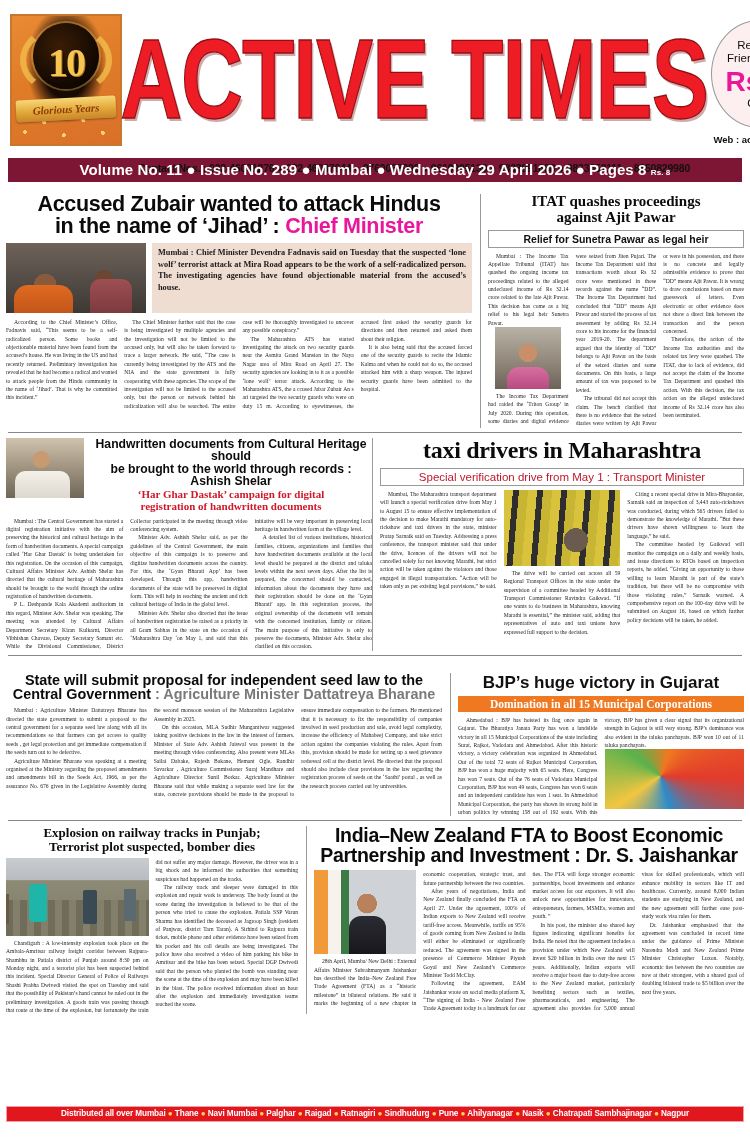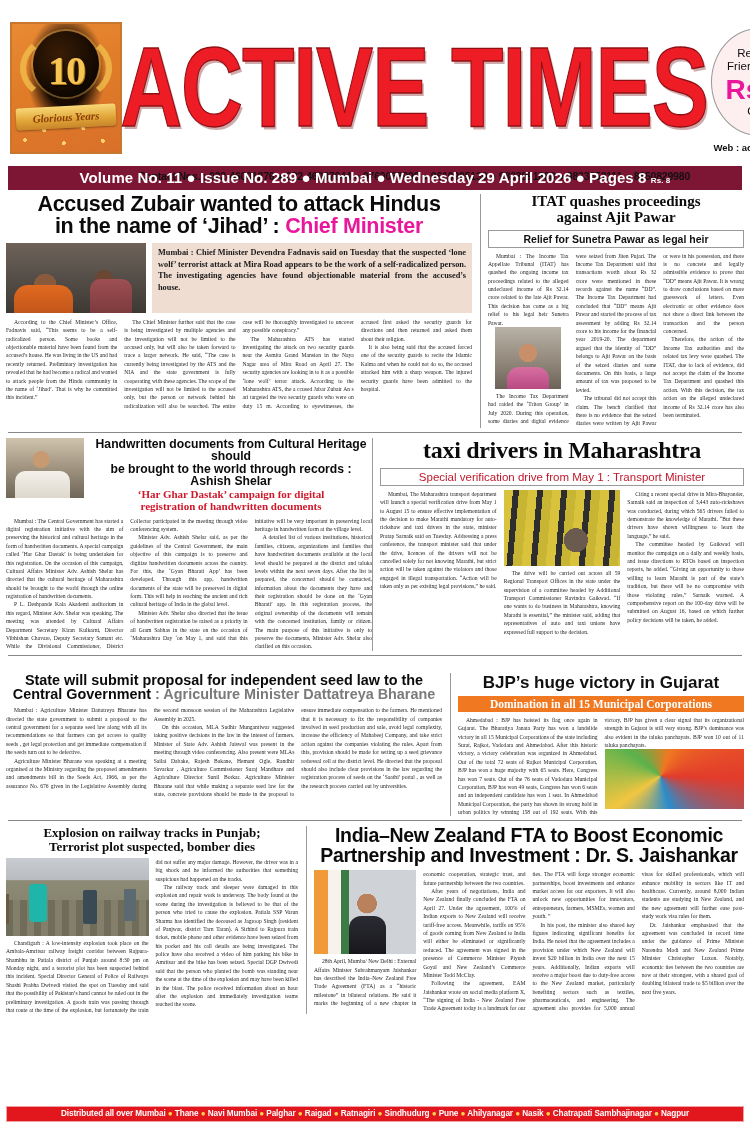--- a/index.html
+++ b/index.html
@@ -3,21 +3,21 @@
 <meta charset="utf-8">
 <style>
   * { box-sizing: border-box; margin: 0; padding: 0; }
   body {
     width: 750px; height: 1148px;
     background: #ffffff;
     font-family: "Liberation Serif", serif;
     overflow: hidden;
     position: relative;
   }
-  .page { width: 750px; height: 1148px; position: relative; padding: 16px 6px; }
+  .page { width: 750px; height: 1148px; position: relative; padding: 8px 6px; }
 
   
   .masthead {
     display: flex; align-items: stretch;
     height: 148px; padding: 6px 4px 0 4px;
   }
   .logo-badge {
     width: 112px; height: 132px;
     border: 2px solid #c8772e;
     background:
@@ -123,21 +123,21 @@
     color:#0b0b0b; text-align:center; line-height:1.02;
   }
   .hl-serif {
     font-family:"Liberation Serif", serif; font-weight:700;
     color:#0b0b0b; text-align:center; line-height:1.05;
   }
   .sub-pink { color:#e8179b; }
   .sub-gray { color:#7a7a7a; }
 
   
-  .top-wrap { display:flex; gap:8px; margin-top:4px; }
+  .top-wrap { display:flex; gap:8px; margin-top:12px; }
   .top-left { flex:0 0 466px; }
   .top-right { flex:1; border-left:1px solid #999; padding-left:7px; }
 
   .lead-head { font-size:21.5px; letter-spacing:-0.3px; }
   .lead-flex { display:flex; gap:6px; margin-top:5px; }
   .photo {
     background:#cfc7bd; position:relative; overflow:hidden; flex-shrink:0;
   }
   .ph-fadnavis {
     width:140px; height:70px;

